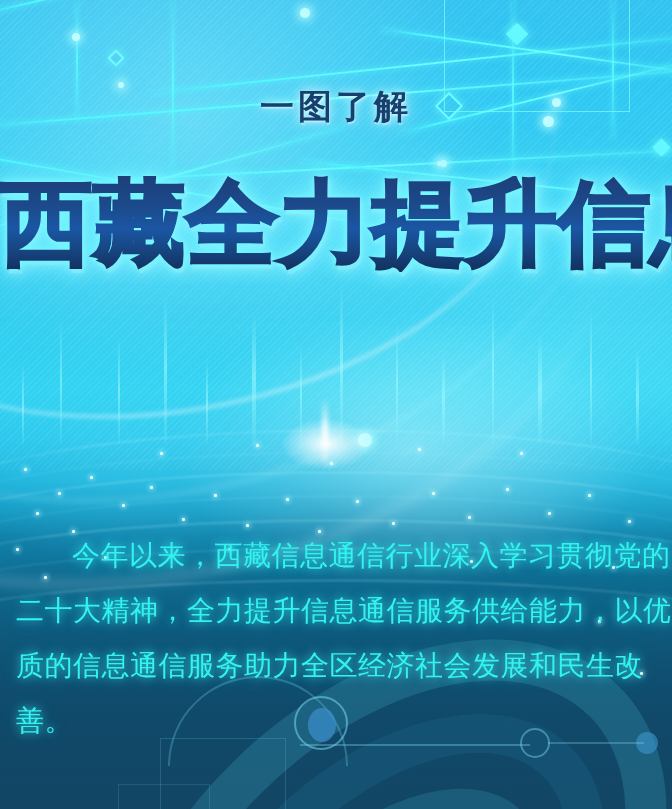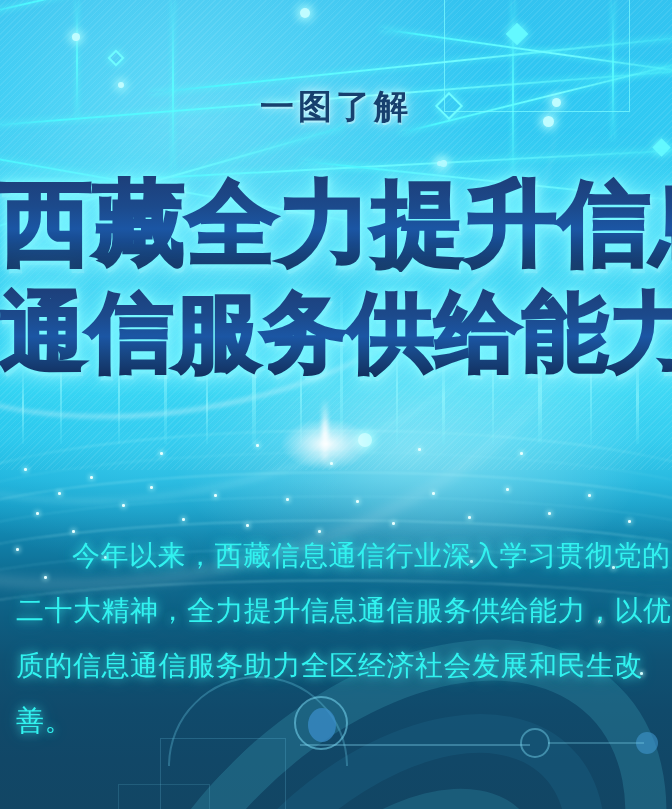--- a/index.html
+++ b/index.html
@@ -265,21 +265,20 @@
   <div class="ring-node" style="left:636px;top:732px;width:22px;height:22px;background:rgba(64,150,205,.60);border-radius:50%;"></div>
   <div style="position:absolute;left:300px;top:744px;width:230px;height:1.5px;background:rgba(130,215,240,.35);"></div>
   <div style="position:absolute;left:548px;top:742px;width:96px;height:1.5px;background:rgba(130,215,240,.30);"></div>
 
   <div style="position:absolute;left:160px;top:738px;width:126px;height:126px;border:1.5px solid rgba(110,200,230,.22);"></div>
   <div style="position:absolute;left:118px;top:784px;width:92px;height:92px;border:1.5px solid rgba(110,200,230,.18);"></div>
 
   <div id="kicker">一图了解</div>
 
   <div class="headline" id="line1">西藏全力提升信息</div>
-  <div class="headline" id="line2">通信服务供给能力</div>
 
   <div id="body">
     <p>今年以来，西藏信息通信行业深入学习贯彻党的</p>
     <p>二十大精神，全力提升信息通信服务供给能力，以优</p>
     <p>质的信息通信服务助力全区经济社会发展和民生改</p>
     <p>善。</p>
   </div>
 
 </div>
 

